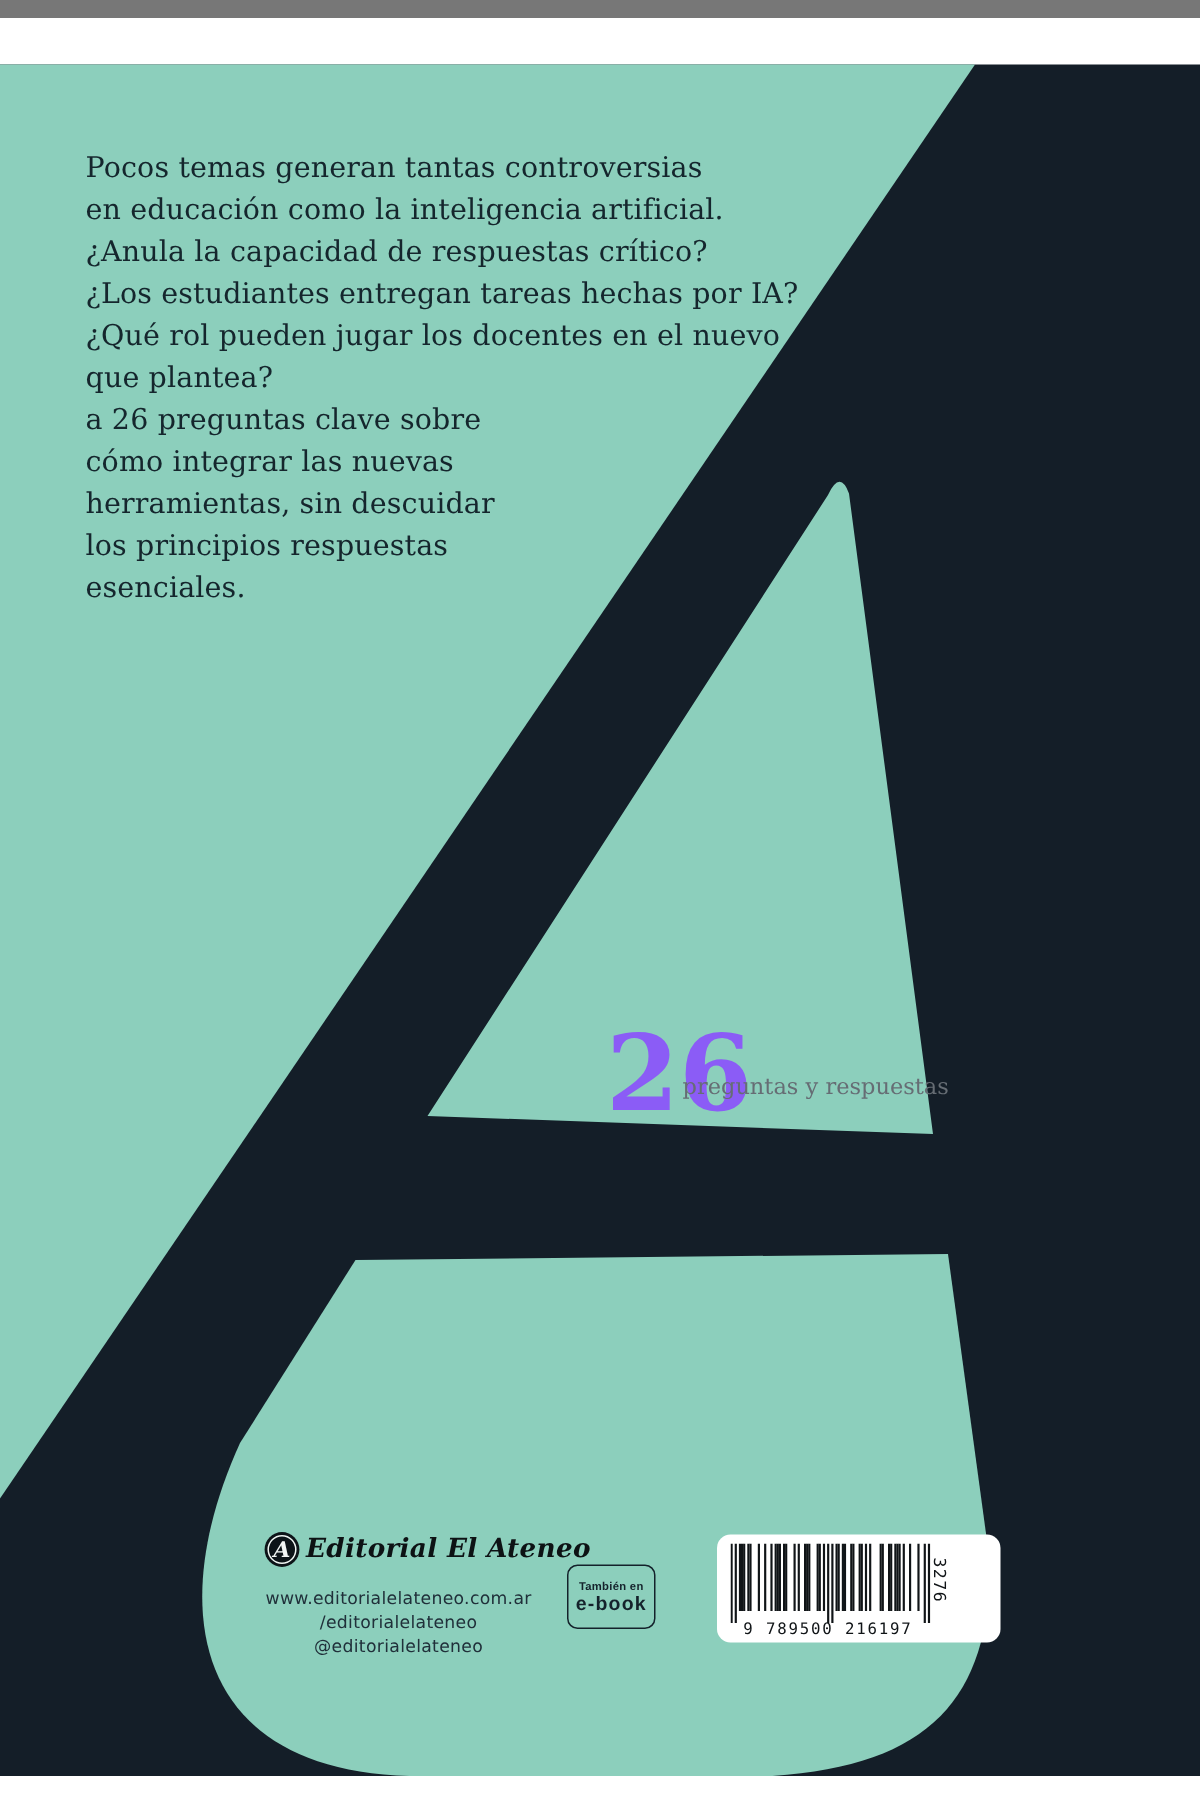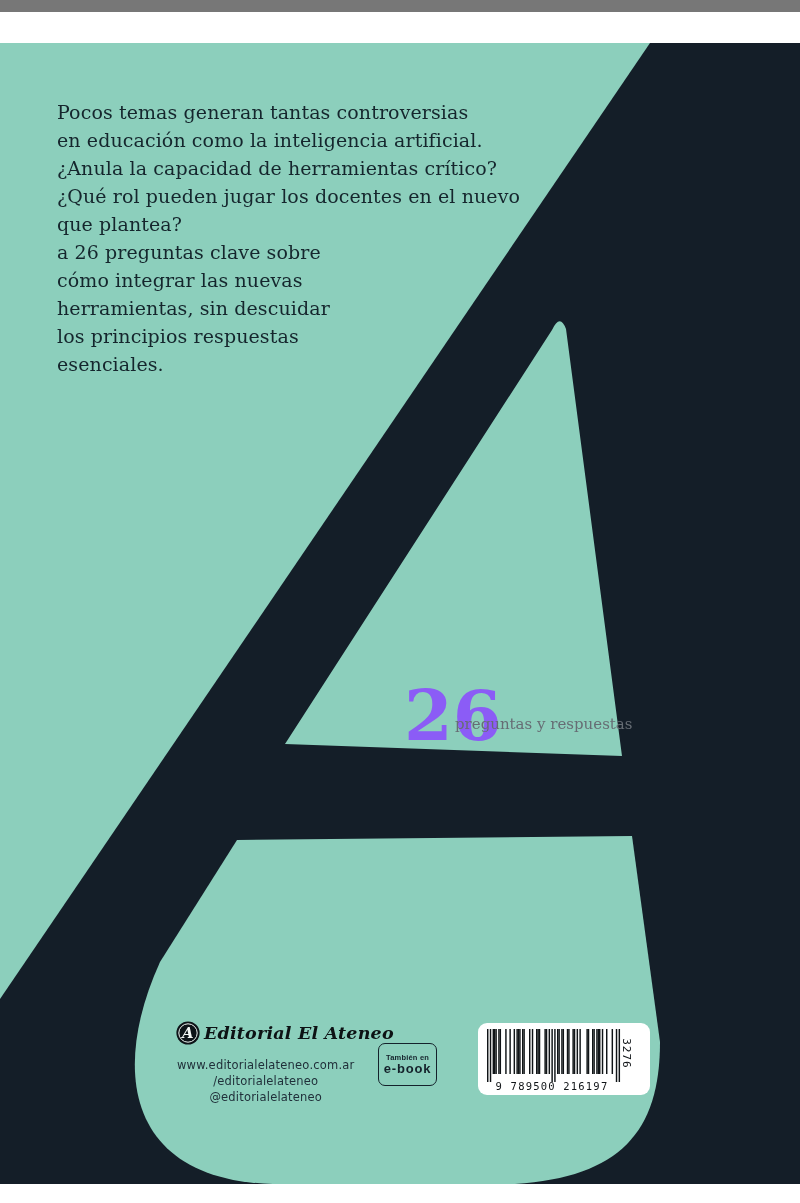--- a/index.html
+++ b/index.html
@@ -70,21 +70,21 @@
     display:flex;flex-direction:column;align-items:center;justify-content:center;
     color:#14222b;
     font-family:Liberation Sans, sans-serif;
     box-sizing:border-box;
   }
   .ebook-small{font-size:7.5px;font-weight:bold;line-height:8px;letter-spacing:0.2px;}
   .ebook-big{font-size:13px;font-weight:bold;line-height:14px;letter-spacing:0.8px;}
 
   .barcode-box{
     position:absolute;left:478px;top:1011px;
-    width:172px;height:72px;
+    width:189px;height:72px;
     background:#ffffff;border-radius:9px;
   }
   .barcode-bars{position:absolute;left:9px;top:6px;}
   .barcode-digits{
     position:absolute;left:4px;top:57px;width:140px;
     text-align:center;
     font-family:"DejaVu Sans Mono", monospace;
     font-size:10.5px;color:#101417;letter-spacing:1.2px;white-space:nowrap;
   }
   .barcode-side{
@@ -106,21 +106,22 @@
     <path d="M 0,31 L 650,31 L 0,987 Z" fill="#8ccfbc"></path>
 
     <path d="M 285,732 L 552,318 Q 560,301 566,317 L 622,744 Z" fill="#8ccfbc"></path>
 
     <path d="M 237,828 L 632,824 L 660,1030 C 660,1120 620,1165 515,1172 L 273,1172 C 128,1168 110,1060 160,950 Z" fill="#8ccfbc"></path>
   </svg>
 
   <div class="blurb">
       <div>Pocos temas generan tantas controversias</div>
       <div>en educación como la inteligencia artificial.</div>
-      <div>¿Anula la capacidad de herramientas crítico?</div>
+      <div>¿Anula la capacidad de respuestas crítico?</div>
+      <div>¿Los estudiantes entregan tareas hechas por IA?</div>
       <div>¿Qué rol pueden jugar los docentes en el nuevo</div>
       <div>que plantea?</div>
       <div>a 26 preguntas clave sobre</div>
       <div>cómo integrar las nuevas</div>
       <div>herramientas, sin descuidar</div>
       <div>los principios respuestas</div>
       <div>esenciales.</div>
     </div>
 
 

